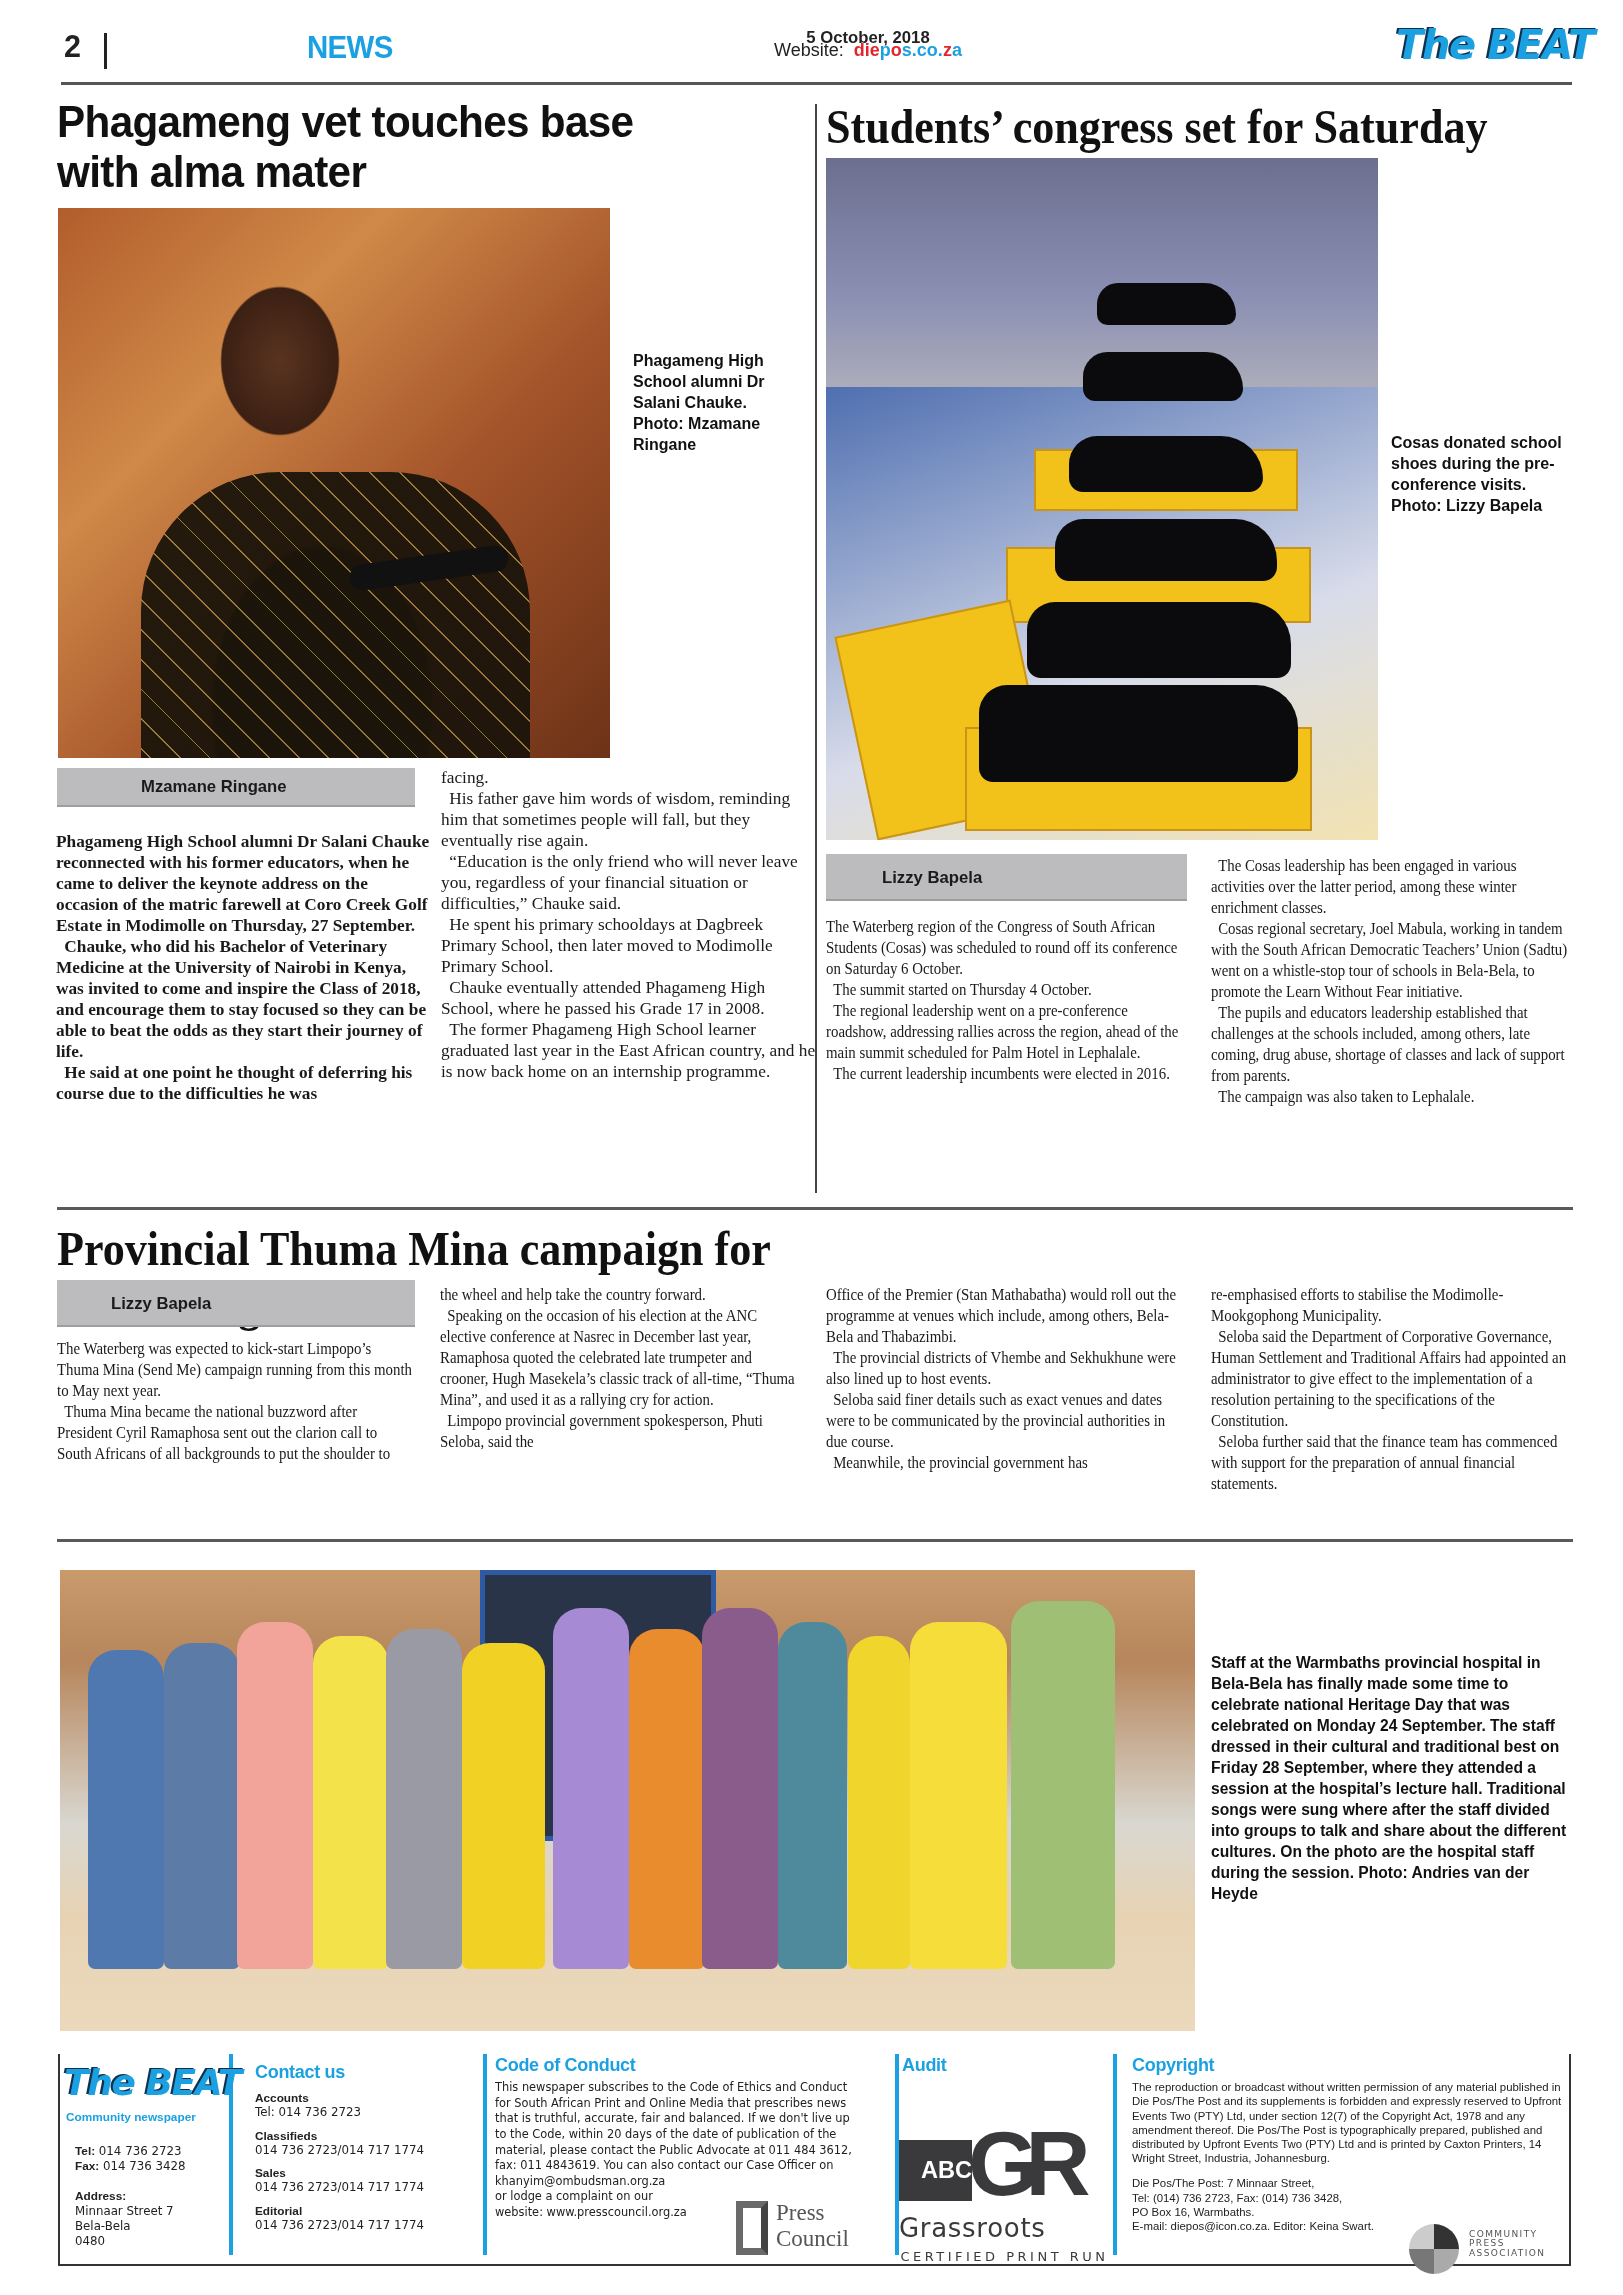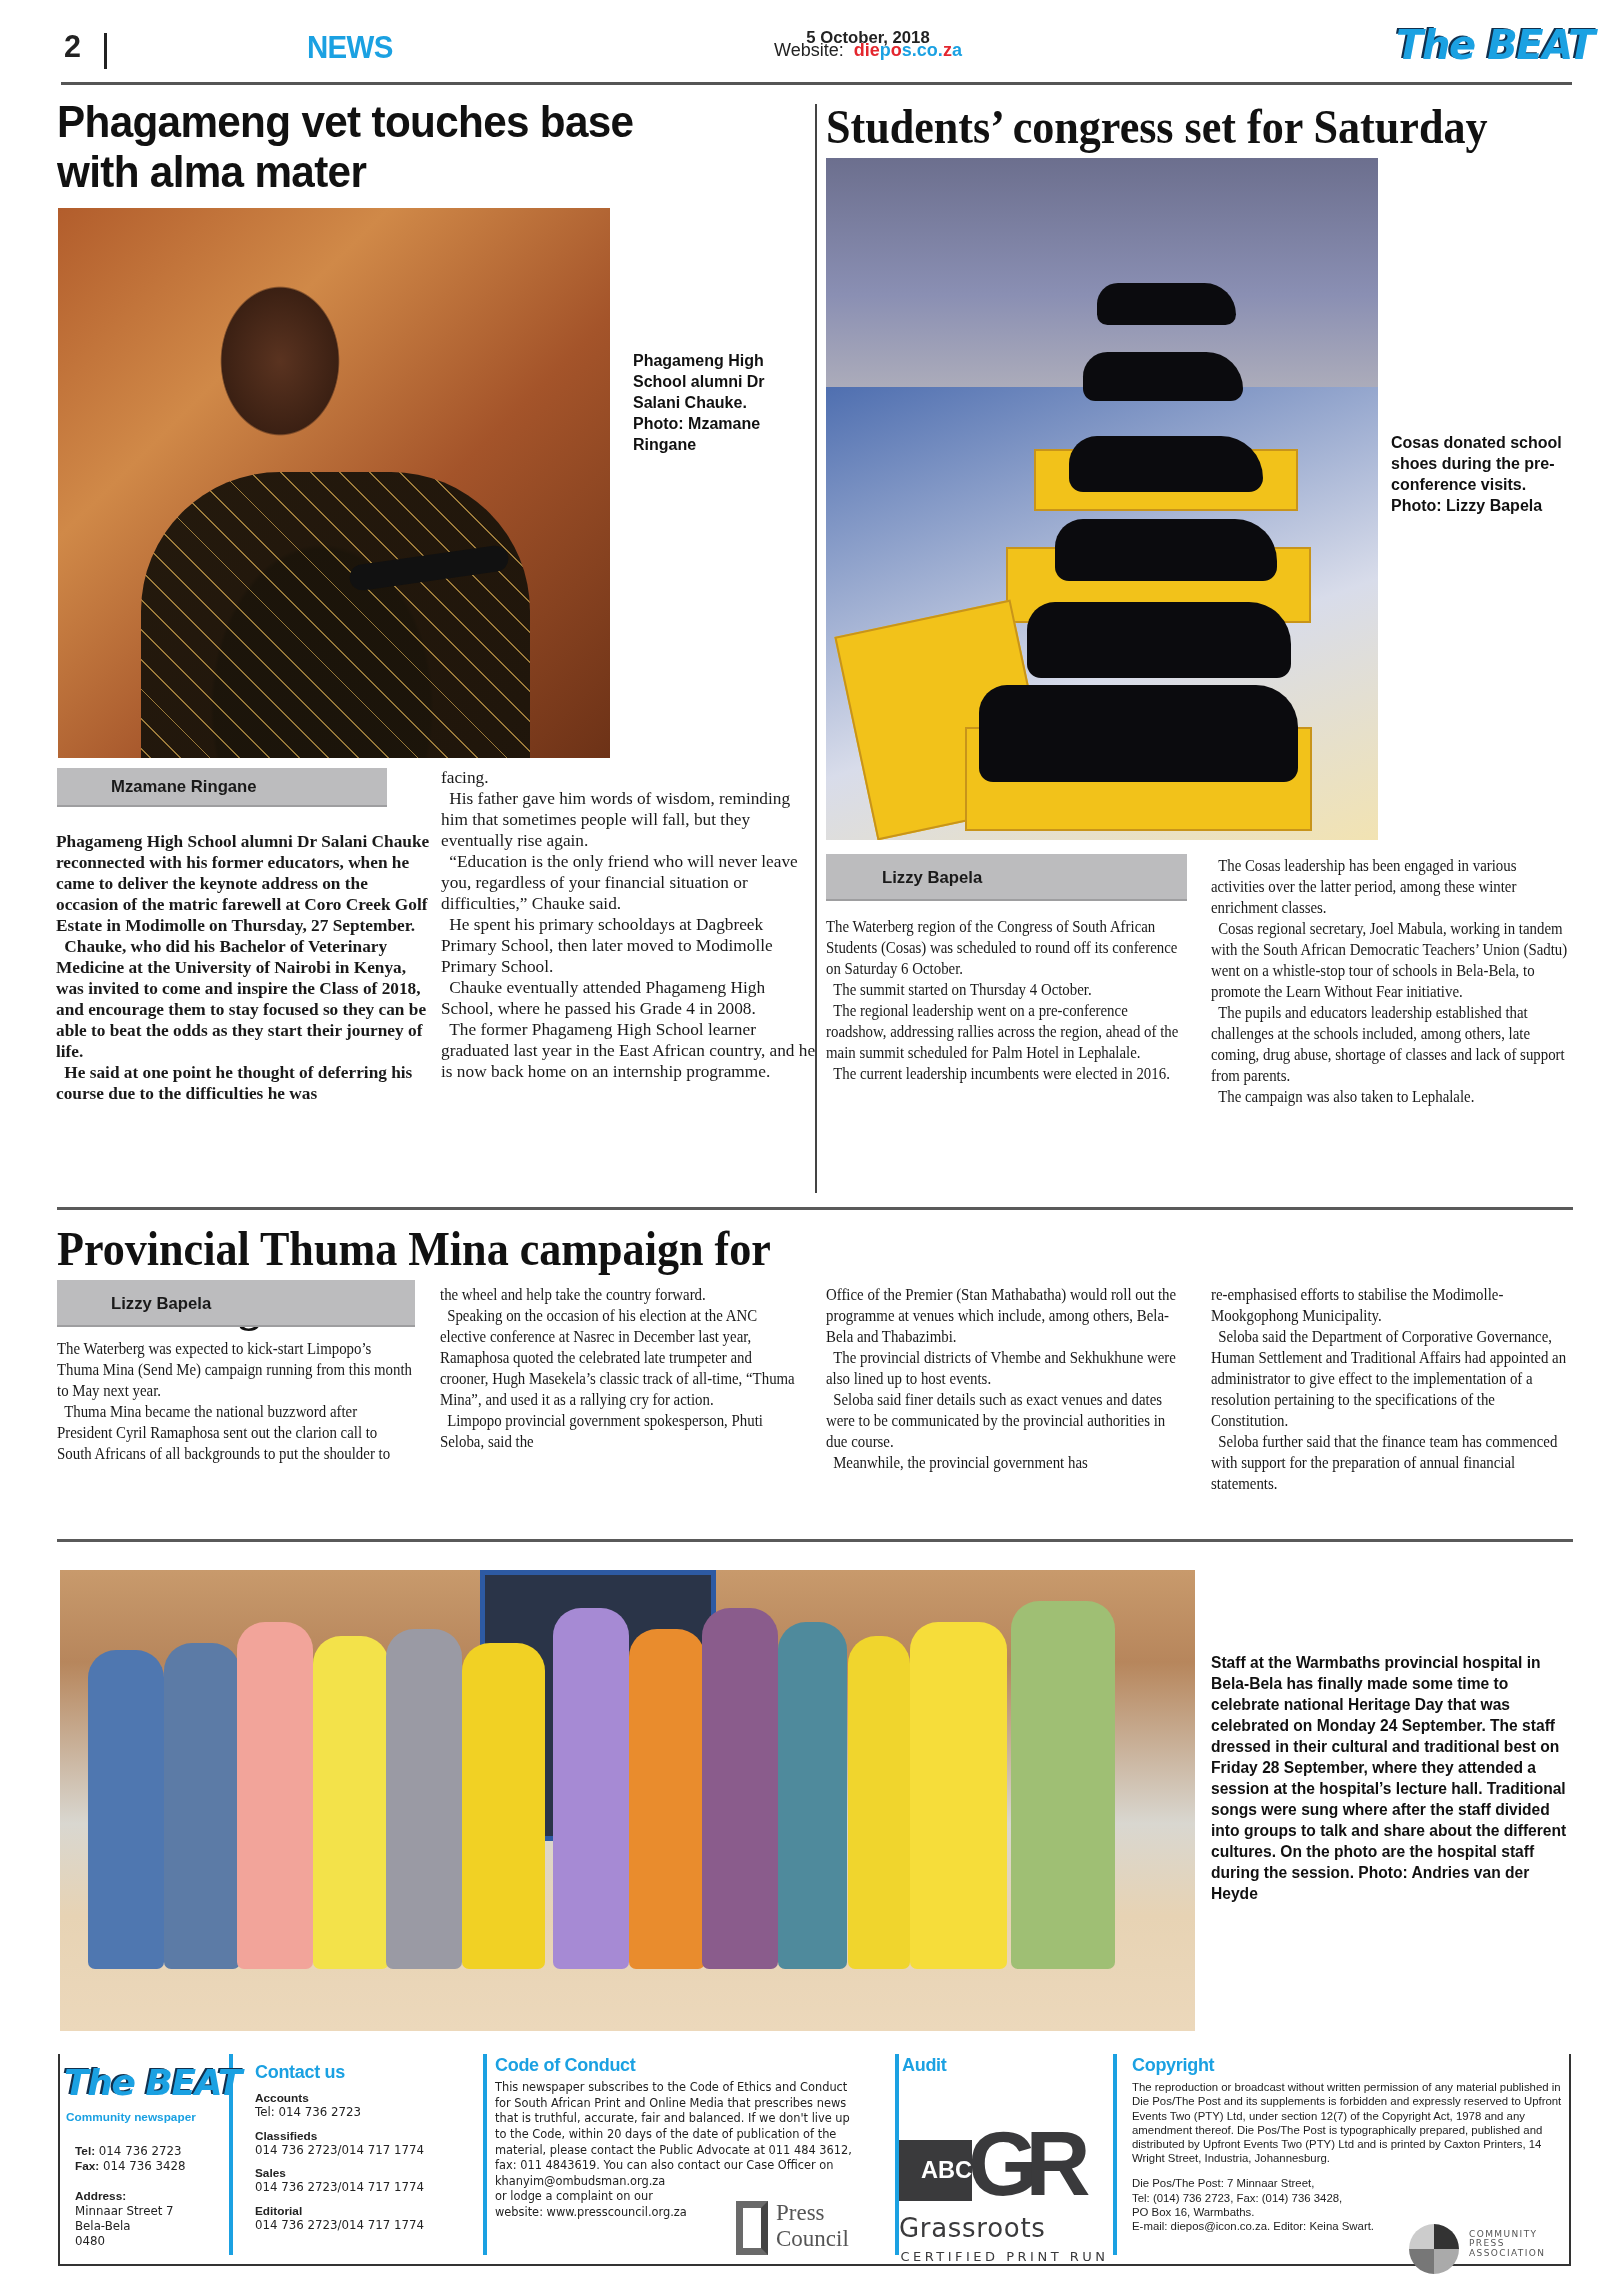--- a/index.html
+++ b/index.html
@@ -47,21 +47,21 @@
   .photo3 .person { position: absolute; bottom: 62px; border-radius: 28px 28px 7px 7px; }
 
   
   .cap { font-family: "Liberation Sans", sans-serif; font-weight: bold; color: #111; }
   .cap1 { left: 633px; top: 350px; width: 167px; font-size: 16px; line-height: 21px; }
   .cap2 { left: 1391px; top: 432px; width: 180px; font-size: 16px; line-height: 21px; }
   .cap3 { left: 1211px; top: 1652px; width: 368px; font-size: 15.6px; line-height: 21px; }
 
   
   .byline { background: #bcbcbe; border-bottom: 2.1px solid #9e9ea0; font-family: "Liberation Sans", sans-serif; font-weight: bold; color: #1a1a1a; font-size: 16.7px; line-height: 37px; }
-  .by1 { left: 57px; top: 768px; width: 330px; height: 39px; padding-left: 54px; }
+  .by1 { left: 57px; top: 768px; width: 358px; height: 39px; padding-left: 84px; }
   .by2 { left: 826px; top: 854px; width: 361px; height: 47px; line-height: 47px; padding-left: 56px; }
   .by3 { left: 57px; top: 1280px; width: 358px; height: 47px; line-height: 47px; padding-left: 54px; }
 
   
   .body { font-family: "Liberation Serif", serif; font-size: 17.3px; line-height: 21px; color: #1a1a1a; }
   .body p { text-indent: 8.3px; }
   .body p.first { text-indent: 0; }
   .cond { transform: scaleX(0.86); transform-origin: left top; }
   .c1 { left: 56px; top: 831px; width: 375px; font-weight: bold; }
   .c2 { left: 441px; top: 767px; width: 375px; }
@@ -137,21 +137,21 @@
 <div class="abs body c1">
   <p class="first">Phagameng High School alumni Dr Salani Chauke reconnected with his former educators, when he came to deliver the keynote address on the occasion of the matric farewell at Coro Creek Golf Estate in Modimolle on Thursday, 27 September.</p>
   <p>Chauke, who did his Bachelor of Veterinary Medicine at the University of Nairobi in Kenya, was invited to come and inspire the Class of 2018, and encourage them to stay focused so they can be able to beat the odds as they start their journey of life.</p>
   <p>He said at one point he thought of deferring his course due to the difficulties he was</p>
 </div>
 <div class="abs body c2">
   <p class="first">facing.</p>
   <p>His father gave him words of wisdom, reminding him that sometimes people will fall, but they eventually rise again.</p>
   <p>“Education is the only friend who will never leave you, regardless of your financial situation or difficulties,” Chauke said.</p>
   <p>He spent his primary schooldays at Dagbreek Primary School, then later moved to Modimolle Primary School.</p>
-  <p>Chauke eventually attended Phagameng High School, where he passed his Grade 4 in 2008.</p>
+  <p>Chauke eventually attended Phagameng High School, where he passed his Grade 17 in 2008.</p>
   <p>The former Phagameng High School learner graduated last year in the East African country, and he is now back home on an internship programme.</p>
 </div>
 
 <div class="abs vrule vr1"></div>
 
 <h1 class="abs h-serif hl2">Students’ congress set for Saturday</h1>
 <div class="abs photo photo2">
   <div class="table"></div>
   <div class="box" style="left:208px;top:291px;width:264px;height:62px;"></div>
   <div class="box" style="left:180px;top:389px;width:305px;height:76px;"></div>

